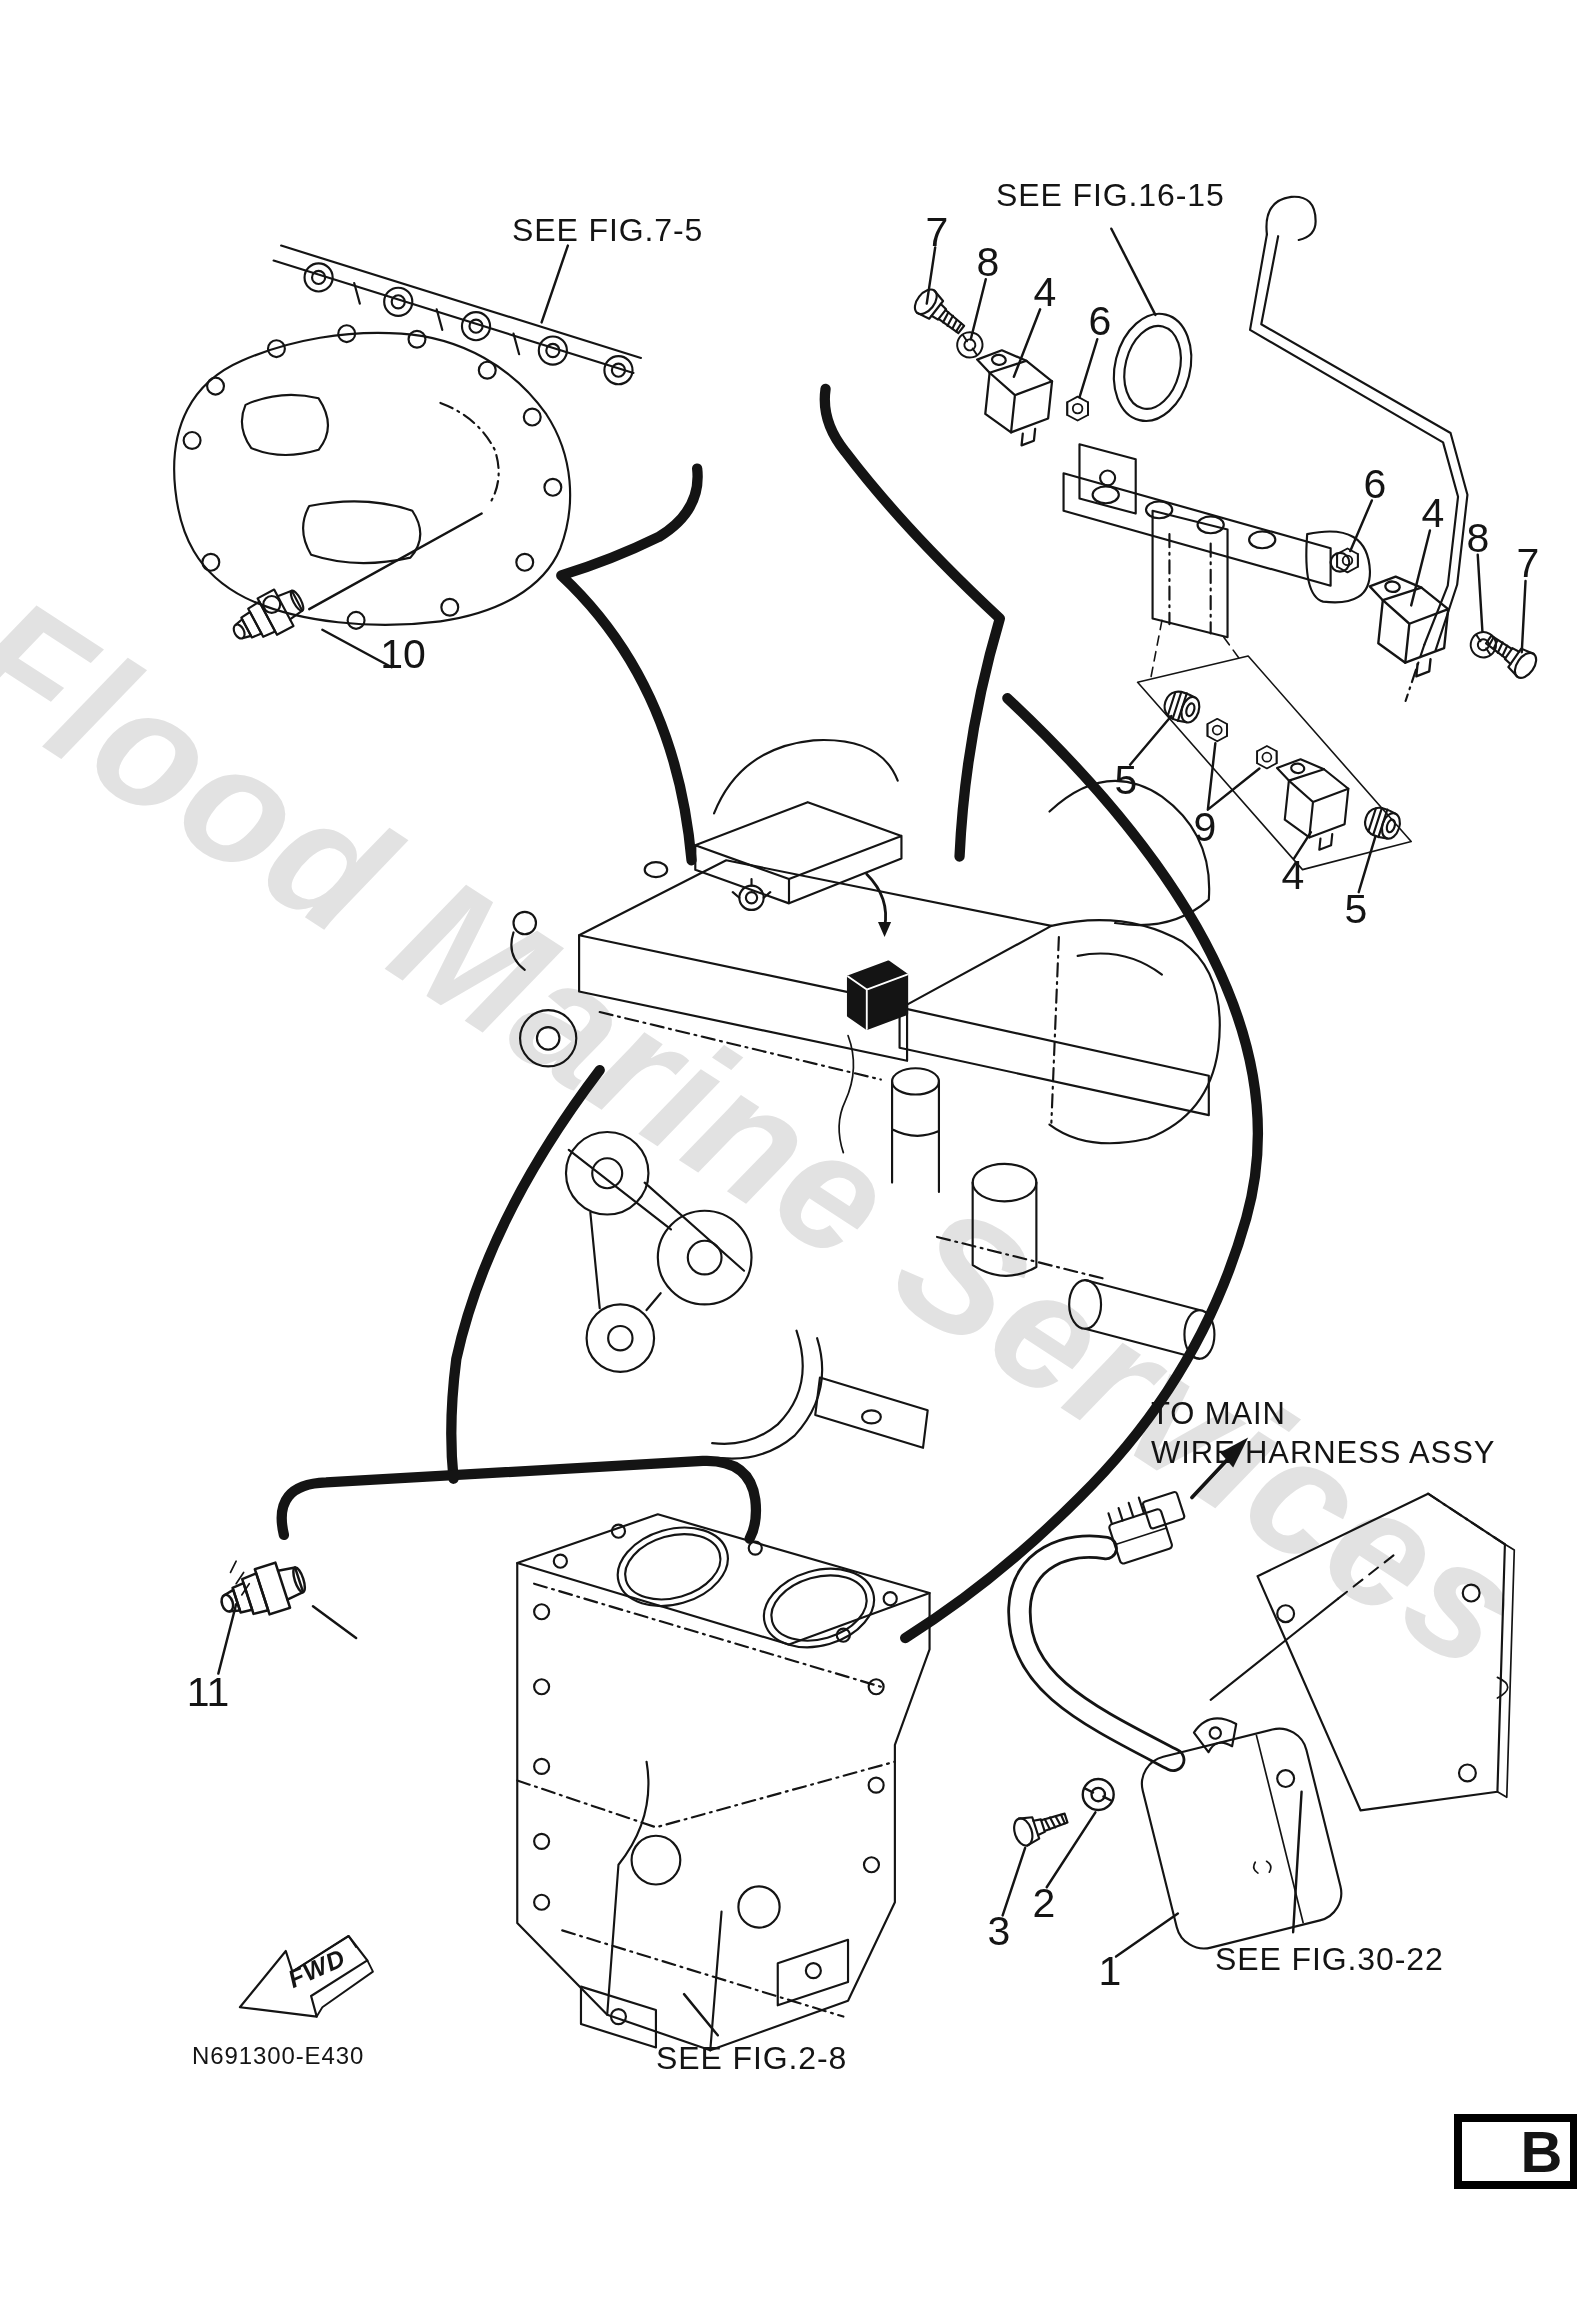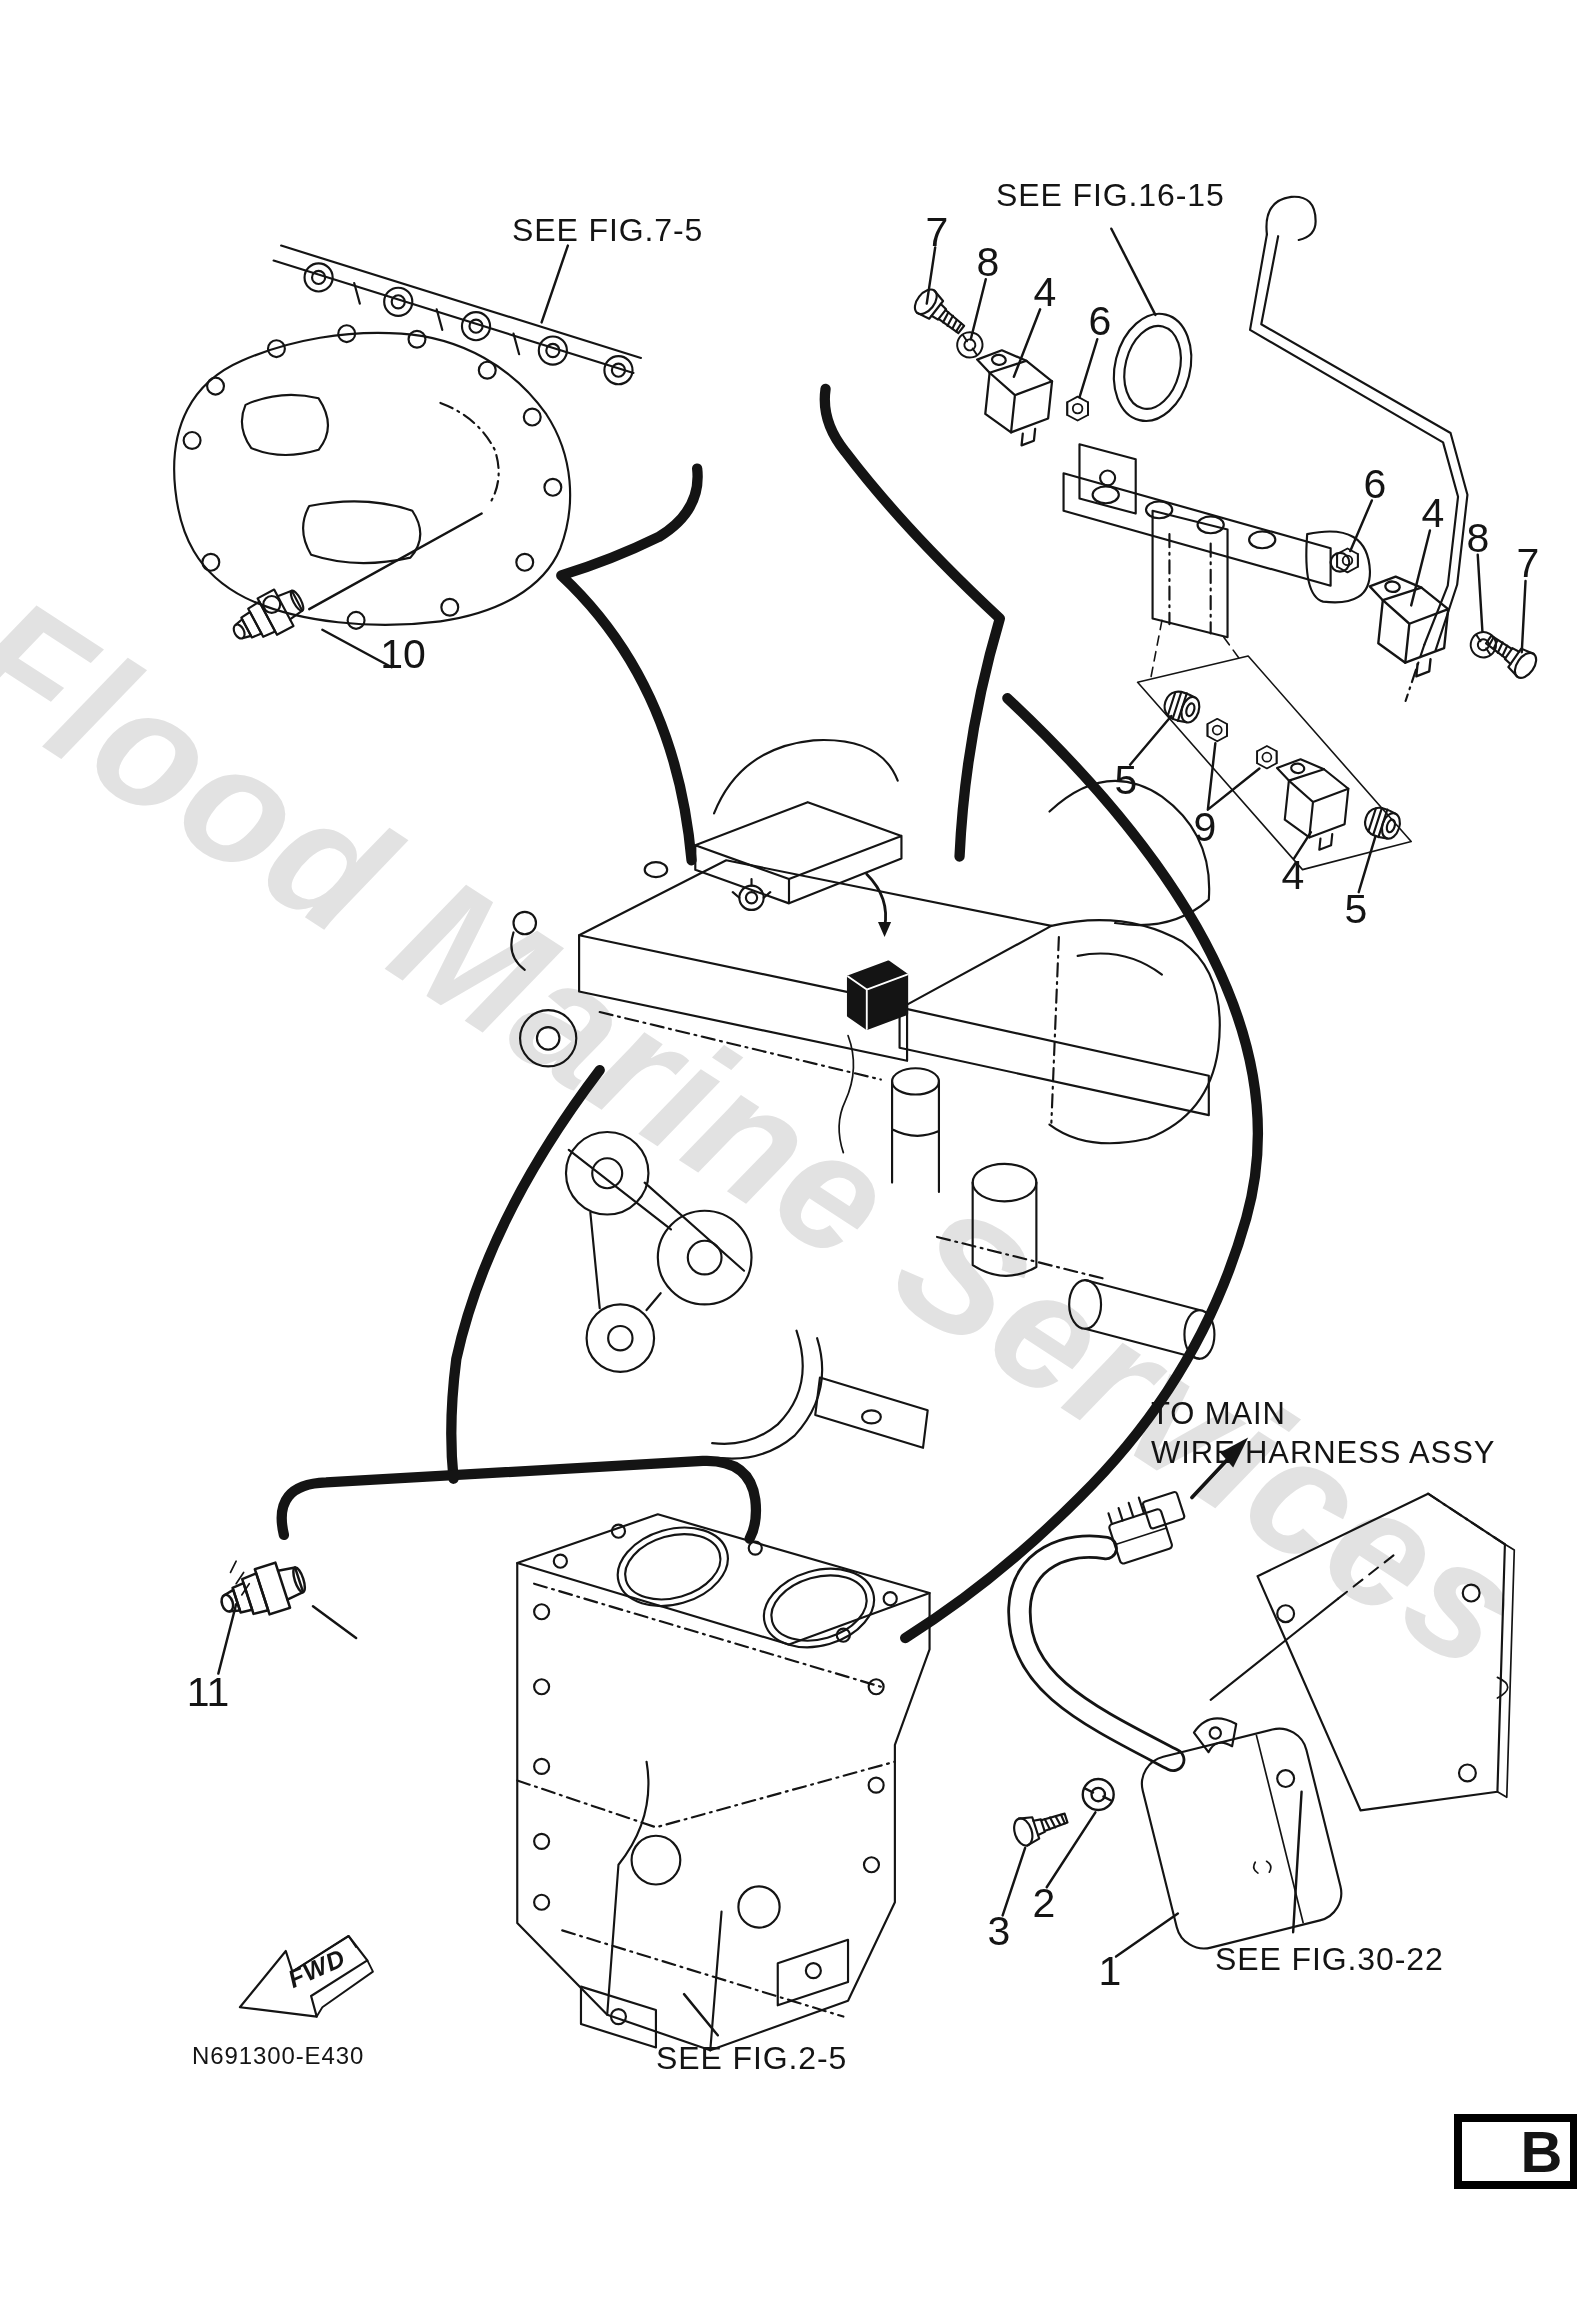--- a/index.html
+++ b/index.html
@@ -317,21 +317,21 @@
     <g>
       <polygon points="256,2142 305,2082 312,2104 372,2066 392,2092 332,2130 338,2152"></polygon>
       <path d="M312 2104 L372 2066 M372 2066 L380 2078" stroke-width="1.6"></path>
       <path d="M392 2092 L398 2104 L344 2142 L338 2152" stroke-width="2"></path>
     </g>
   </svg>
 
   <div class="lbl ref" style="left:512px;top:212px;">SEE FIG.7-5</div>
   <div class="lbl ref" style="left:996px;top:177px;">SEE FIG.16-15</div>
   <div class="lbl ref" style="left:1215px;top:1941px;">SEE FIG.30-22</div>
-  <div class="lbl ref" style="left:656px;top:2040px;">SEE FIG.2-5</div>
+  <div class="lbl ref" style="left:656px;top:2040px;">SEE FIG.2-8</div>
 
   <div class="lbl note" style="left:1151px;top:1394px;">
     <div>TO MAIN</div>
     <div>WIRE HARNESS ASSY</div>
   </div>
 
   <span class="lbl num" style="left:937px;top:232px;">7</span>
   <span class="lbl num" style="left:988px;top:262px;">8</span>
   <span class="lbl num" style="left:1045px;top:292px;">4</span>
   <span class="lbl num" style="left:1100px;top:321px;">6</span>

